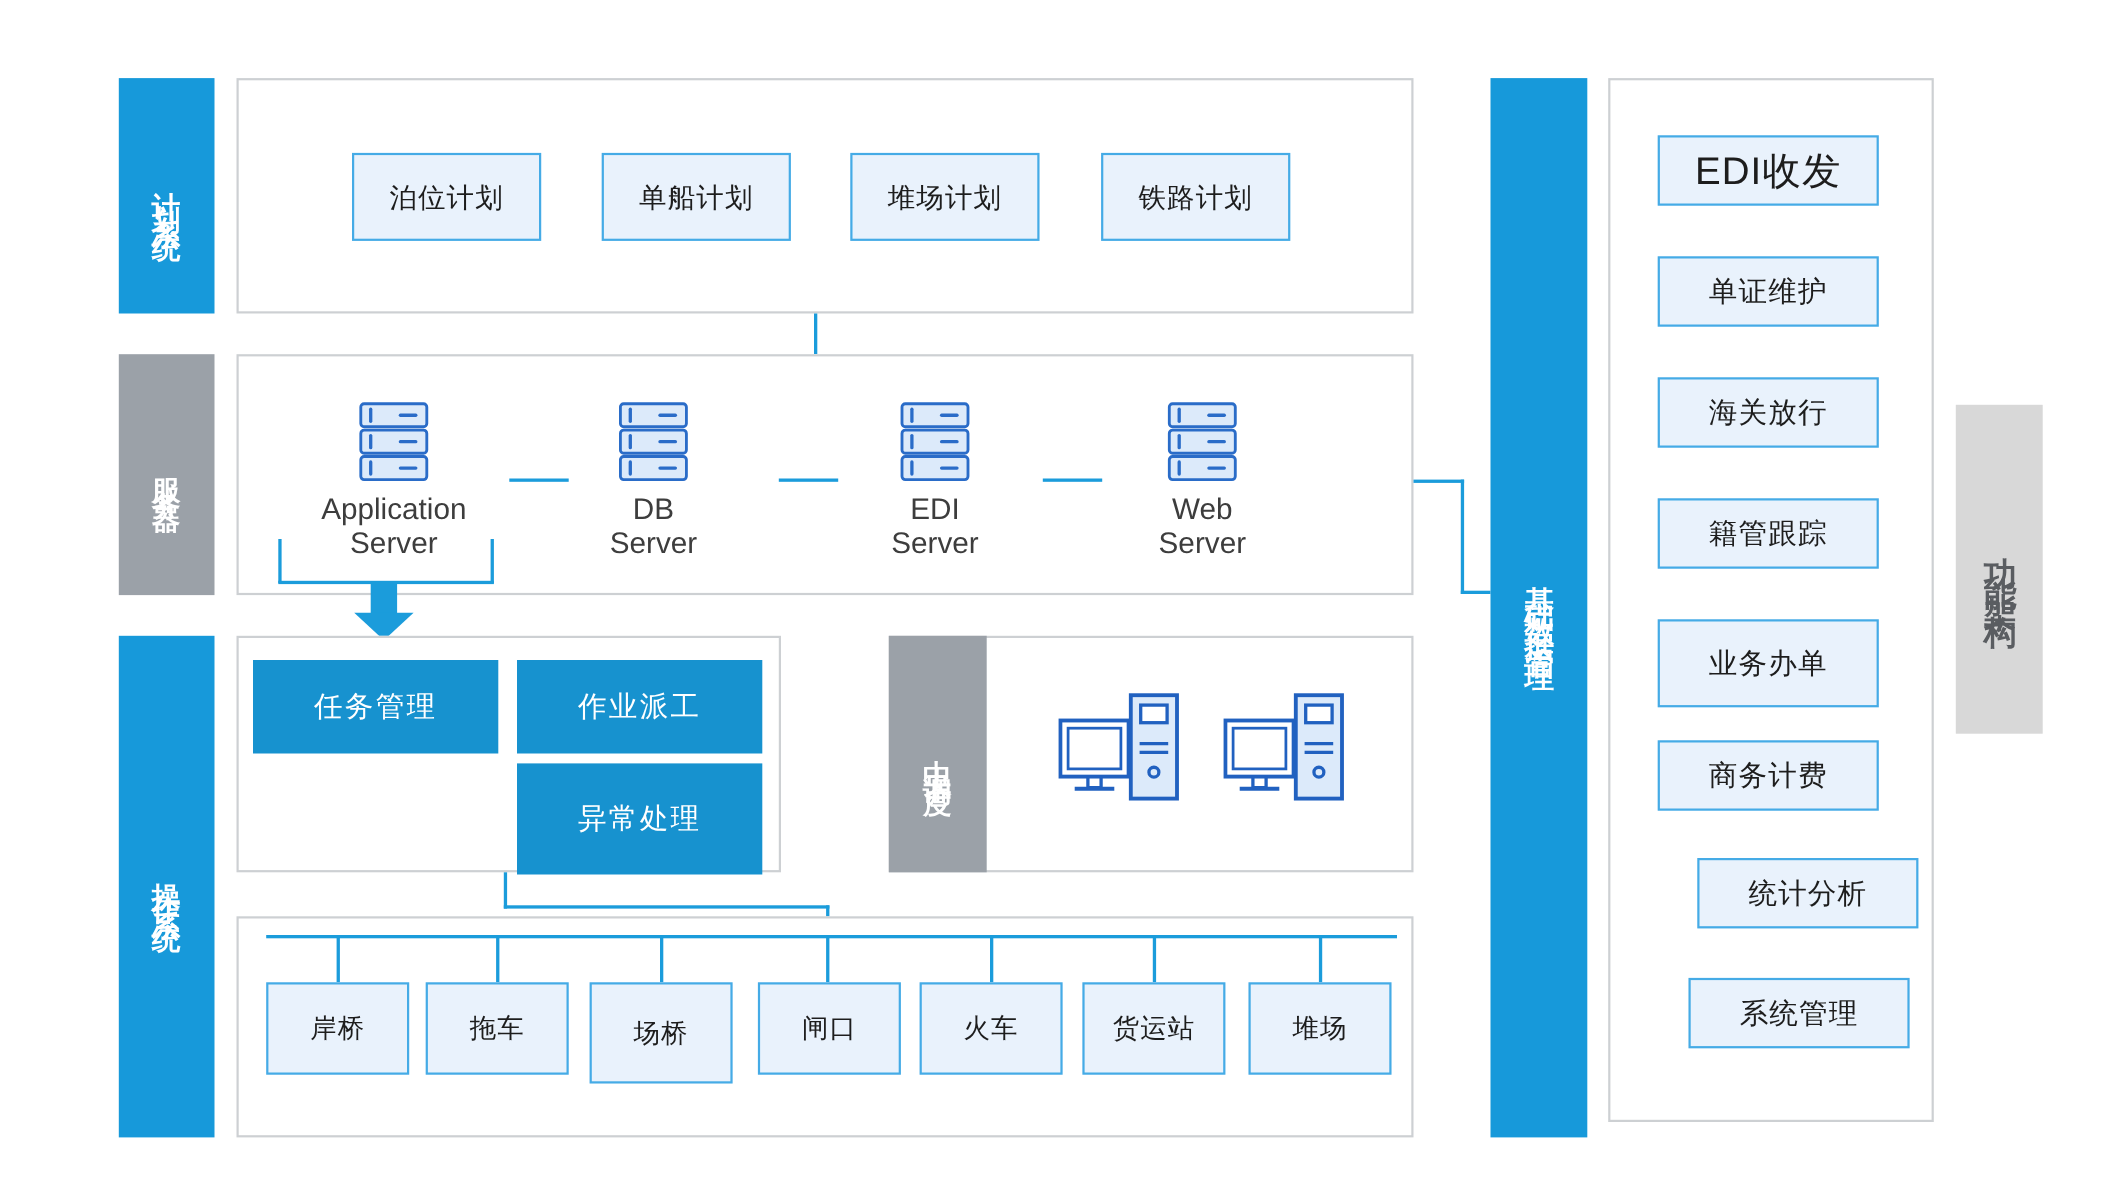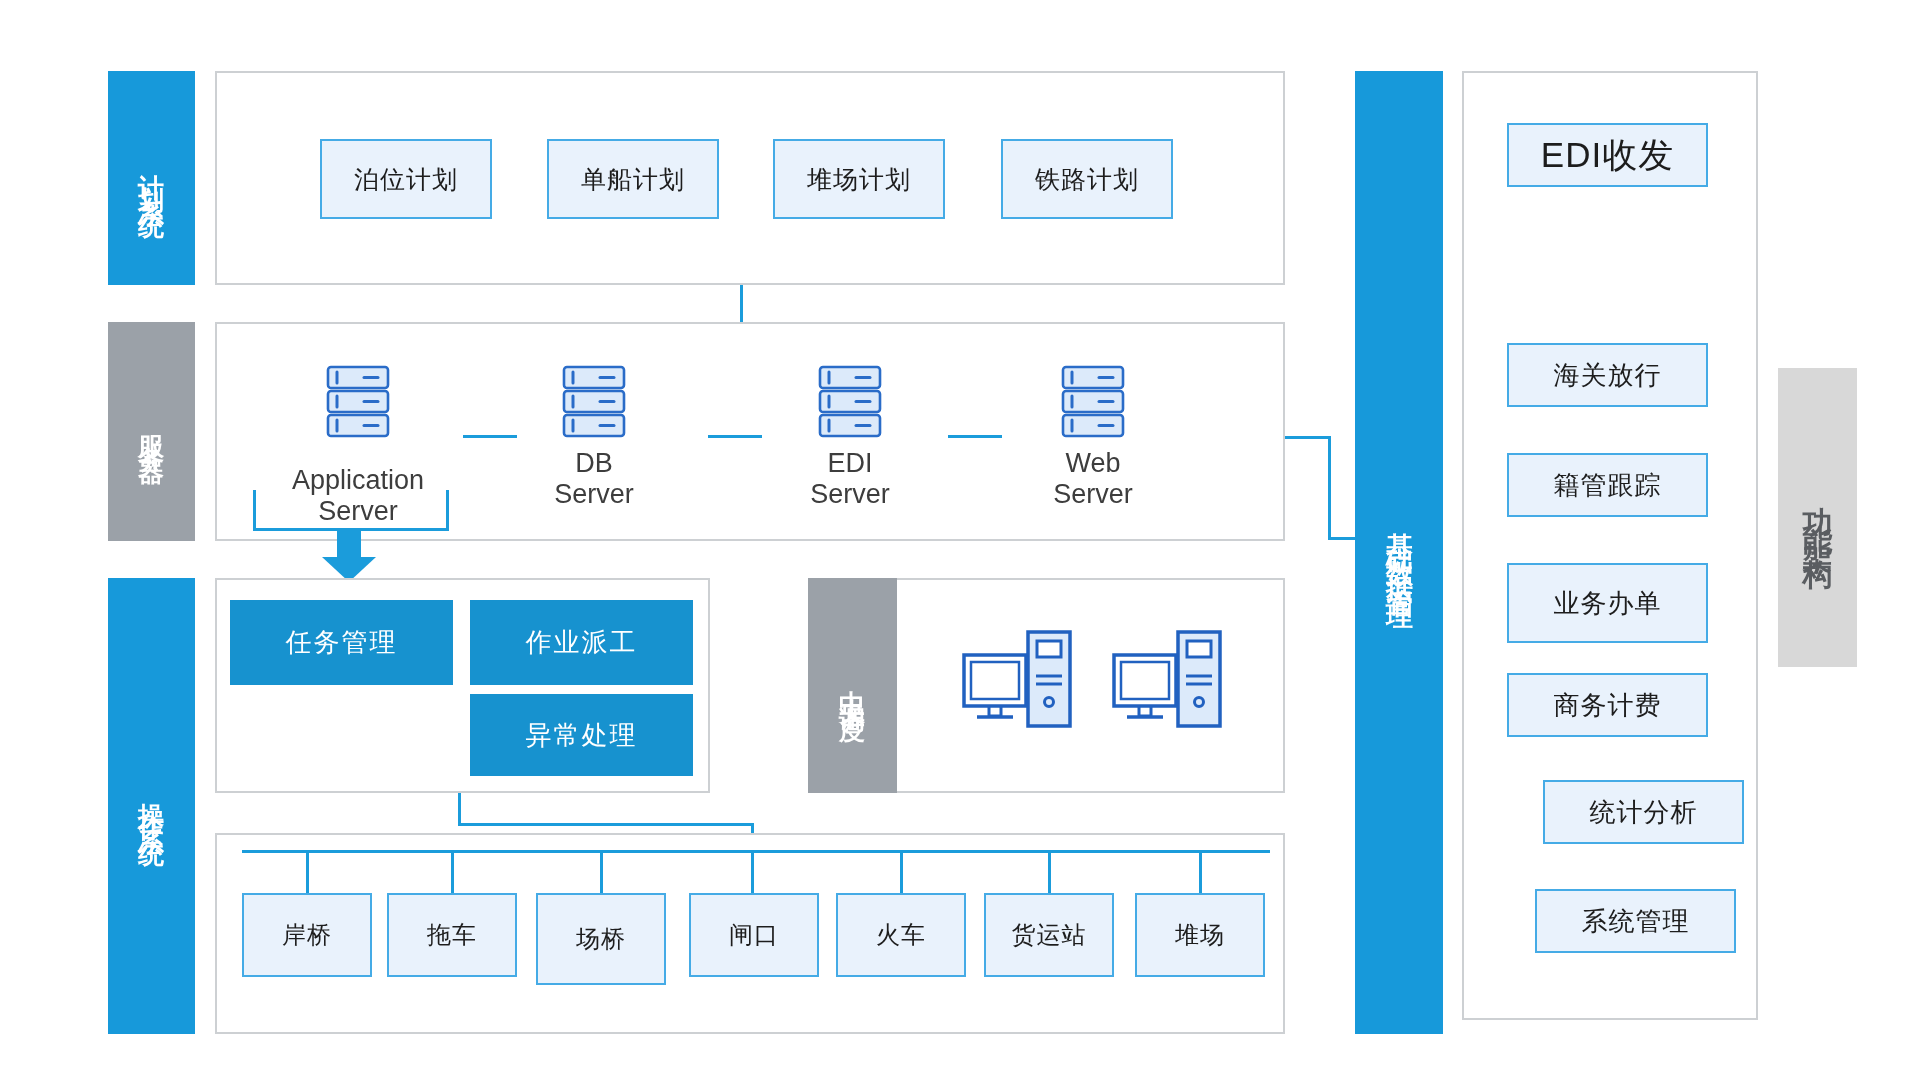--- a/index.html
+++ b/index.html
@@ -54,21 +54,21 @@
   <div class="frame" style="left:215px;top:71px;width:1070px;height:214px;"></div>
   <div class="litem" style="left:320px;top:139px;width:172px;height:80px;">泊位计划</div>
   <div class="litem" style="left:547px;top:139px;width:172px;height:80px;">单船计划</div>
   <div class="litem" style="left:773px;top:139px;width:172px;height:80px;">堆场计划</div>
   <div class="litem" style="left:1001px;top:139px;width:172px;height:80px;">铁路计划</div>
 
   <div class="line" style="left:740px;top:285px;width:3px;height:37px;"></div>
 
   <div class="frame" style="left:215px;top:322px;width:1070px;height:219px;"></div>
 
-  <div class="srv" style="left:273px;top:365px;gap:17px;">
+  <div class="srv" style="left:273px;top:365px;">
     <svg width="64" height="74" viewBox="0 0 64 74">
       <g fill="#dceafa" stroke="#2a6cc8" stroke-width="2.6">
         <rect x="2" y="2" width="60" height="21" rx="3"></rect>
         <rect x="2" y="26" width="60" height="21" rx="3"></rect>
         <rect x="2" y="50" width="60" height="21" rx="3"></rect>
       </g>
       <g stroke="#2a6cc8" stroke-width="3" stroke-linecap="round">
         <line x1="11" y1="7" x2="11" y2="18"></line>
           <line x1="38" y1="12.5" x2="52" y2="12.5"></line>
         <line x1="11" y1="31" x2="11" y2="42"></line>
@@ -159,21 +159,21 @@
   <div class="arrow-shaft" style="left:337px;top:530px;width:24px;height:28px;"></div>
   <div class="arrow-head" style="left:322px;top:557px;"></div>
 
   <div class="line" style="left:1285px;top:436px;width:46px;height:3px;"></div>
   <div class="line" style="left:1328px;top:436px;width:3px;height:104px;"></div>
   <div class="line" style="left:1328px;top:537px;width:27px;height:3px;"></div>
 
   <div class="frame" style="left:215px;top:578px;width:495px;height:215px;"></div>
   <div class="tile" style="left:230px;top:600px;width:223px;height:85px;">任务管理</div>
   <div class="tile" style="left:470px;top:600px;width:223px;height:85px;">作业派工</div>
-  <div class="tile" style="left:470px;top:694px;width:223px;height:82px;">异常处理</div>
+  <div class="tile" style="left:470px;top:694px;width:223px;height:101px;">异常处理</div>
 
   <div class="frame" style="left:808px;top:578px;width:477px;height:215px;"></div>
   <div class="vbar gray" style="left:808px;top:578px;width:89px;height:215px;">
     <span class="vtext" style="letter-spacing:8px;">中央调度</span>
   </div>
   <div class="computers" style="left:962px;top:630px;">
     <svg width="112" height="102" viewBox="0 0 112 102">
       <rect x="66" y="2" width="42" height="94" fill="#dceafa" stroke="#2161c0" stroke-width="3.5"></rect>
       <rect x="75" y="11" width="24" height="16" fill="#ffffff" stroke="#2161c0" stroke-width="3"></rect>
       <line x1="74" y1="46" x2="100" y2="46" stroke="#2161c0" stroke-width="3"></line>
@@ -218,20 +218,21 @@
   <div class="litem" style="left:836px;top:893px;width:130px;height:84px;font-size:24px;">火车</div>
   <div class="litem" style="left:984px;top:893px;width:130px;height:84px;font-size:24px;">货运站</div>
   <div class="litem" style="left:1135px;top:893px;width:130px;height:84px;font-size:24px;">堆场</div>
 
   <div class="vbar blue" style="left:1355px;top:71px;width:88px;height:963px;">
     <span class="vtext" style="font-size:27px;letter-spacing:14px;">基础数据管理</span>
   </div>
 
   <div class="frame" style="left:1462px;top:71px;width:296px;height:949px;"></div>
   <div class="litem" style="left:1507px;top:123px;width:201px;height:64px;font-size:35px;">EDI收发</div>
+  <div class="litem" style="left:1507px;top:233px;width:201px;height:64px;font-size:26px;">单证维护</div>
   <div class="litem" style="left:1507px;top:343px;width:201px;height:64px;font-size:26px;">海关放行</div>
   <div class="litem" style="left:1507px;top:453px;width:201px;height:64px;font-size:26px;">籍管跟踪</div>
   <div class="litem" style="left:1507px;top:563px;width:201px;height:80px;font-size:26px;">业务办单</div>
   <div class="litem" style="left:1507px;top:673px;width:201px;height:64px;font-size:26px;">商务计费</div>
   <div class="litem" style="left:1507px;top:780px;width:201px;height:64px;font-size:26px;margin-left:36px;">统计分析</div>
   <div class="litem" style="left:1507px;top:889px;width:201px;height:64px;font-size:26px;margin-left:28px;">系统管理</div>
 
   <div class="vbar" style="left:1778px;top:368px;width:79px;height:299px;background:#d8d8d8;">
     <span class="vtext dark">功能架构</span>
   </div>

